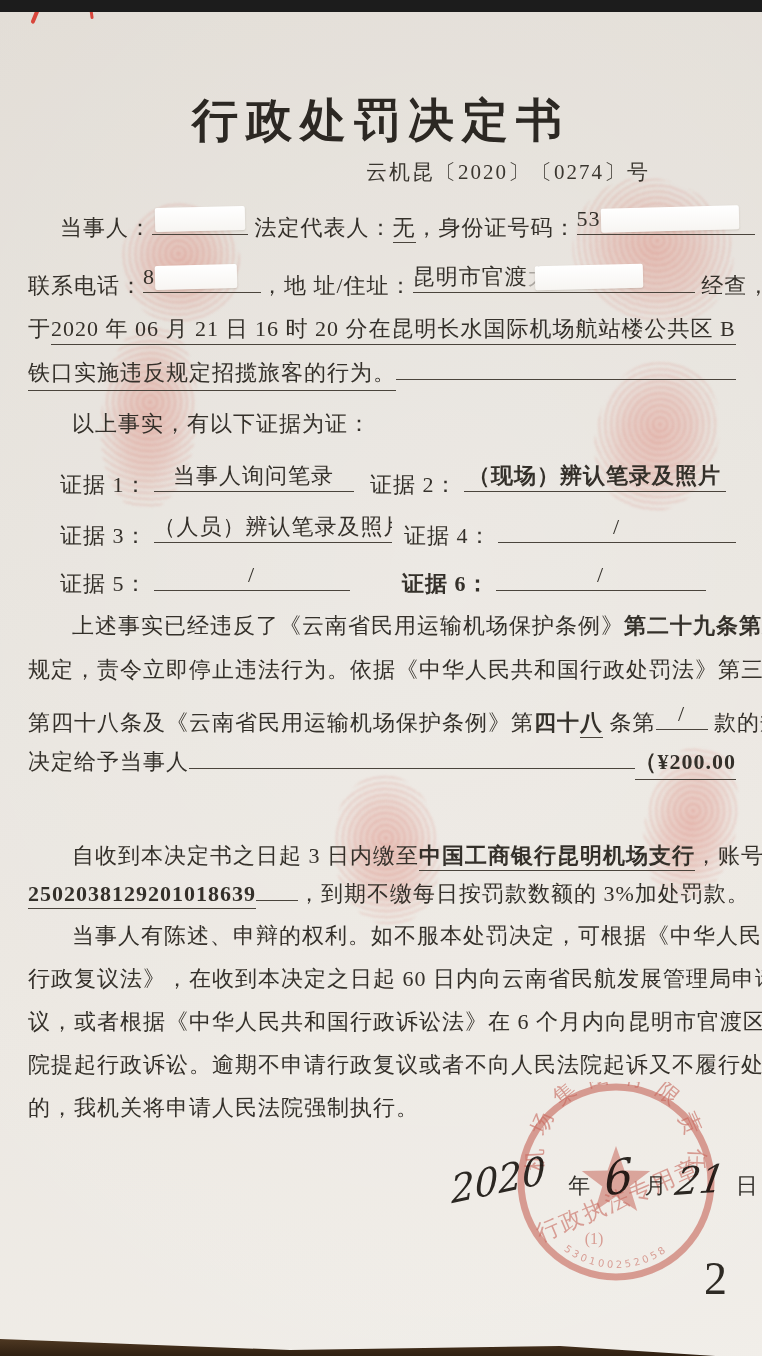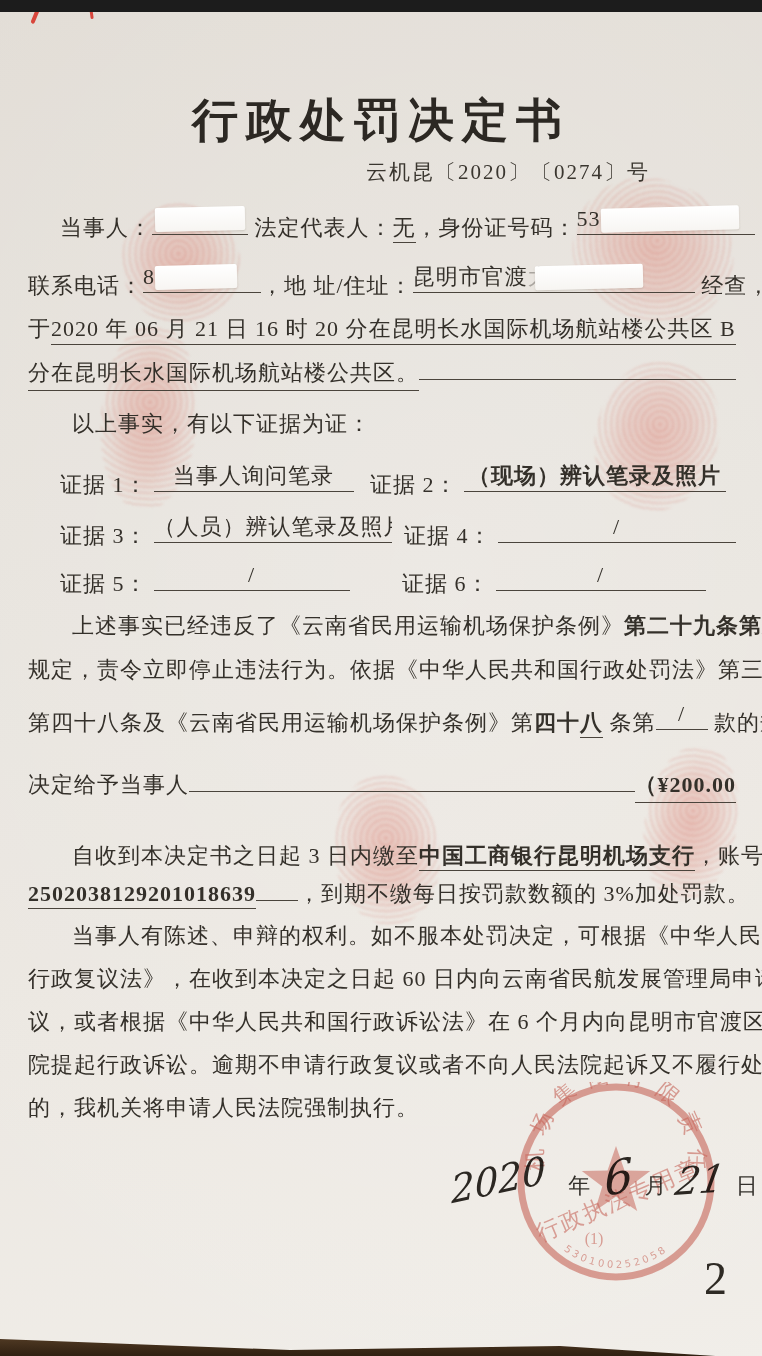--- a/index.html
+++ b/index.html
@@ -74,49 +74,49 @@
     <div class="ln" style="top:250px;">
       <span>联系电话：</span><span class="ublk" style="width:118px;text-align:left;"><span>8</span><span class="redact" style="width:82px;"></span></span><span>，地 址/住址：</span><span class="ublk" style="width:282px;text-align:left;"><span>昆明市官渡</span><span class="trace">大板桥</span><span class="redact" style="width:108px;margin-left:-62px;"></span></span>
       <span>经查，你</span>
     </div>
 
     <div class="ln flex" style="top:302px;">
       <span>于</span>
       <span class="fill" style="white-space:nowrap;overflow:hidden;">2020 年 06 月 21 日 16 时 20 分在昆明长水国际机场航站楼公共区 B2 层东侧地</span>
     </div>
     <div class="ln flex" style="top:346px;">
-      <span class="u">分在昆明长水国际机场航站楼公共区。</span>
+      <span class="u">铁口实施违反规定招揽旅客的行为。</span>
       <span class="fill"></span>
     </div>
 
     <div class="ln" style="top:397px;padding-left:44px;">以上事实，有以下证据为证：</div>
 
     <div class="ln" style="top:449px;left:60px;">
       <span class="ev-label">证据 1：</span><span class="ublk" style="width:200px;">当事人询问笔录</span>
       <span class="ev-label" style="margin-left:10px;">证据 2：</span><span class="ublk" style="width:262px;font-weight:bold;">（现场）辨认笔录及照片</span>
     </div>
     <div class="ln" style="top:500px;left:60px;">
       <span class="ev-label">证据 3：</span><span class="ublk" style="width:238px;">（人员）辨认笔录及照片</span>
       <span class="ev-label" style="margin-left:6px;">证据 4：</span><span class="ublk" style="width:238px;">/</span>
     </div>
     <div class="ln" style="top:548px;left:60px;">
       <span class="ev-label">证据 5：</span><span class="ublk" style="width:196px;">/</span>
-      <span class="ev-label" style="margin-left:46px;">证据 6：</span><span class="ublk" style="width:210px;">/</span>
+      <span class="ev-label" style="margin-left:46px;font-weight:bold;">证据 6：</span><span class="ublk" style="width:210px;">/</span>
     </div>
 
     <div class="ln" style="top:599px;padding-left:44px;">
       <span>上述事实已经违反了《云南省民用运输机场保护条例》</span><span class="b">第二十九条第九项之</span>
     </div>
     <div class="ln" style="top:643px;">规定，责令立即停止违法行为。依据《中华人民共和国行政处罚法》第三十八条、</div>
     <div class="ln" style="top:687px;">
       <span>第四十八条及《云南省民用运输机场保护条例》第</span><span class="b">四十</span><span class="b u">八</span>
       <span>条第</span><span class="ublk" style="width:52px;">/</span>
       <span>款的规定，</span>
     </div>
-    <div class="ln flex" style="top:758px;">
+    <div class="ln flex" style="top:735px;">
       <span>决定给予当事人</span>
       <span class="fill"></span>
       <span class="b u">（¥200.00</span>
     </div>
 
     <div class="ln" style="top:829px;padding-left:44px;">
       <span>自收到本决定书之日起 3 日内缴至</span><span class="b u">中国工商银行昆明机场支行</span><span>，账号</span>
     </div>
     <div class="ln" style="top:867px;">
       <span class="b u">2502038129201018639</span><span class="ublk" style="width:42px;"></span><span>，到期不缴每日按罚款数额的 3%加处罚款。</span>

